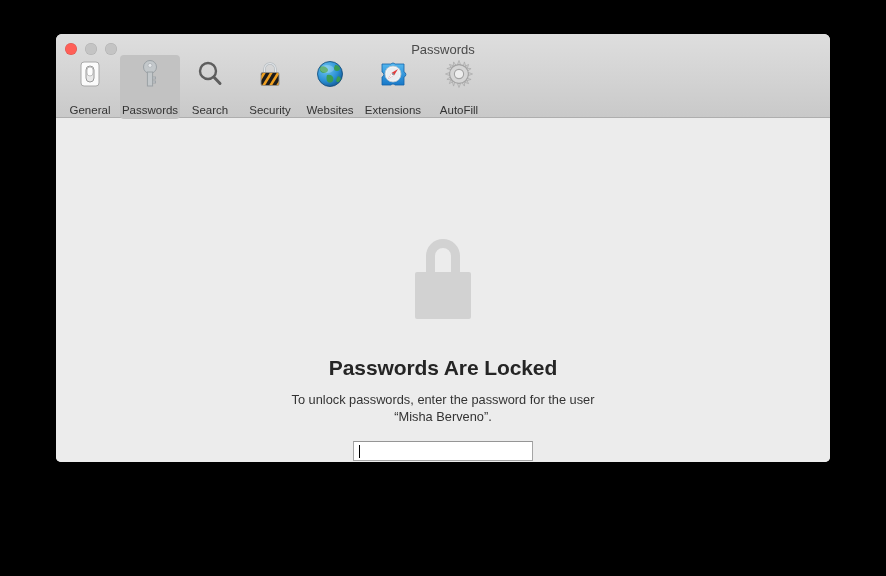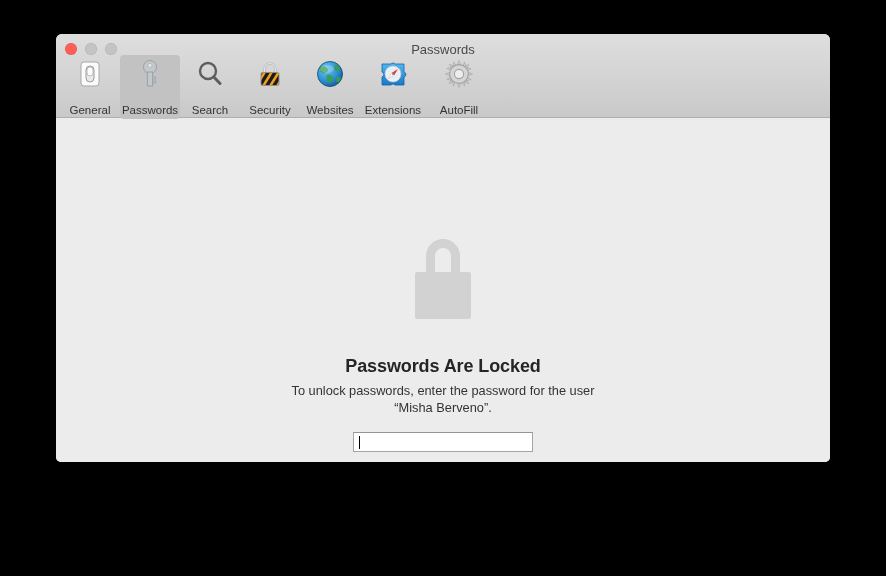--- a/index.html
+++ b/index.html
@@ -103,28 +103,28 @@
     background: #ececec;
     display: flex;
     flex-direction: column;
     align-items: center;
   }
 
   #lock-icon { margin-top: 109px; }
 
   #locked-heading {
     margin-top: 28px;
-    font-size: 18px;
+    font-size: 21px;
     font-weight: bold;
     color: #252525;
     letter-spacing: -0.1px;
   }
 
   #locked-message {
-    margin-top: 5px;
+    margin-top: 11px;
     width: 310px;
     text-align: center;
     font-size: 12.8px;
     line-height: 17px;
     color: #333333;
   }
 
   #password-field {
     margin-top: 16px;
     width: 180px;

